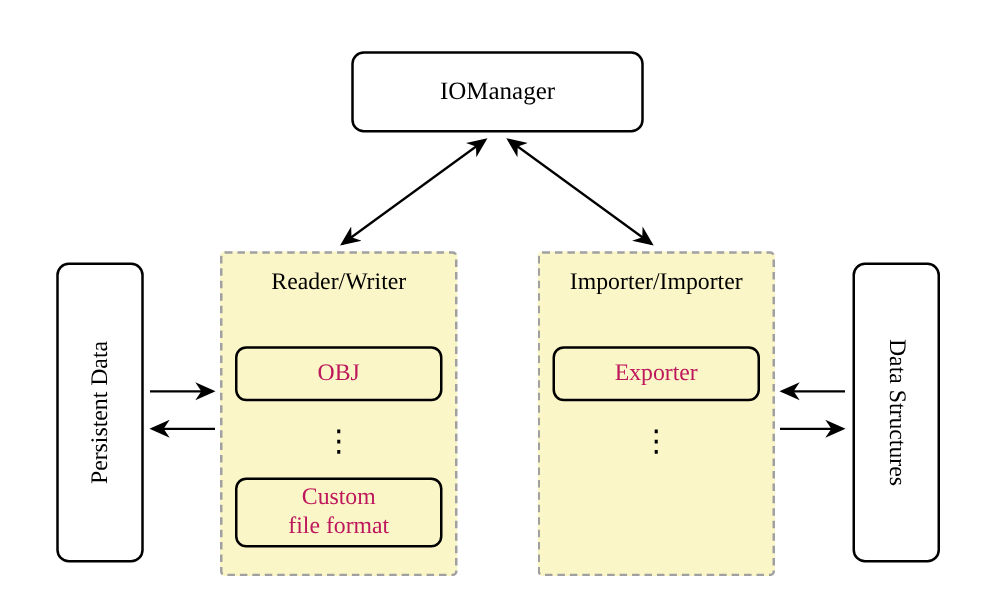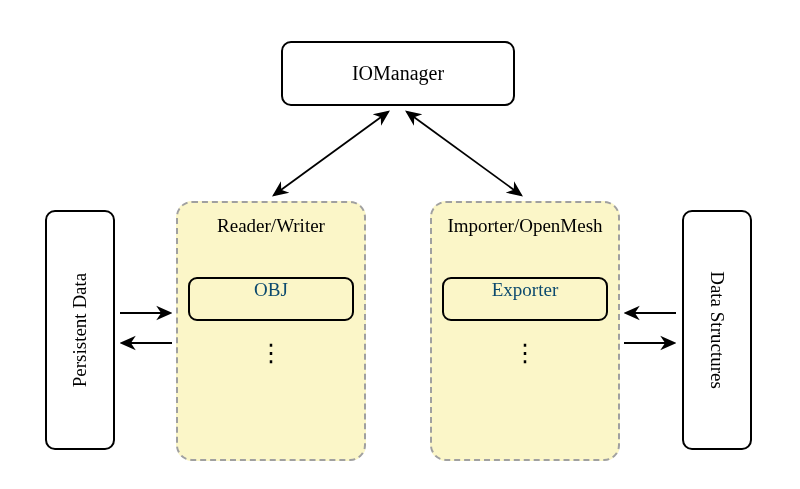--- a/index.html
+++ b/index.html
@@ -49,48 +49,48 @@
   .vtext { display: inline-block; white-space: nowrap; }
   .rot-up   { transform: rotate(-90deg); }
   .rot-down { transform: rotate(90deg); }
 
   .group {
     position: absolute;
     top: 201px;
     width: 190px; height: 260px;
     background: var(--group-fill, #fbf6c8);
     border: 2px dashed var(--group-border, #a0a0a0);
-    border-radius: 16px;
+    border-radius: 4px;
     box-sizing: border-box;
     z-index: 1;
   }
   .group-reader   { left: 176px; }
   .group-importer { left: 430px; }
   .group-label {
     position: absolute;
     top: 12px; left: 0; right: 0;
     text-align: center;
     font-size: 19px;
     color: #000;
   }
   .inner-node {
     position: absolute;
     left: 10px; right: 10px;
     background: var(--group-fill, #fbf6c8);
     border: 2px solid var(--node-border, #000);
     border-radius: 9px;
     display: flex;
-    align-items: flex-start;
+    align-items: center;
     justify-content: center;
     text-align: center;
     box-sizing: border-box;
     font-size: 19px;
     line-height: 1.2;
     white-space: pre-line;
-    color: #0c4a6e;
+    color: #be185d;
   }
   .inner-top    { top: 74px;  height: 44px; }
   .inner-bottom { top: 179px; height: 56px; }
   .dots {
     position: absolute;
     left: 0; right: 0;
     top: 130px; height: 40px;
     display: flex;
     align-items: center;
     justify-content: center;
@@ -130,24 +130,28 @@
   </div>
 
   <div class="group group-reader">
     <div class="group-label">Reader/Writer</div>
     <div class="inner-node inner-top">
       <span>OBJ</span>
     </div>
     <div class="dots">
       <span>⋮</span>
     </div>
+    <div class="inner-node inner-bottom">
+      <span>Custom
+file format</span>
+    </div>
   </div>
 
   <div class="group group-importer">
-    <div class="group-label">Importer/OpenMesh</div>
+    <div class="group-label">Importer/Importer</div>
     <div class="inner-node inner-top">
       <span>Exporter</span>
     </div>
     <div class="dots">
       <span>⋮</span>
     </div>
   </div>
 
 </div>
 

